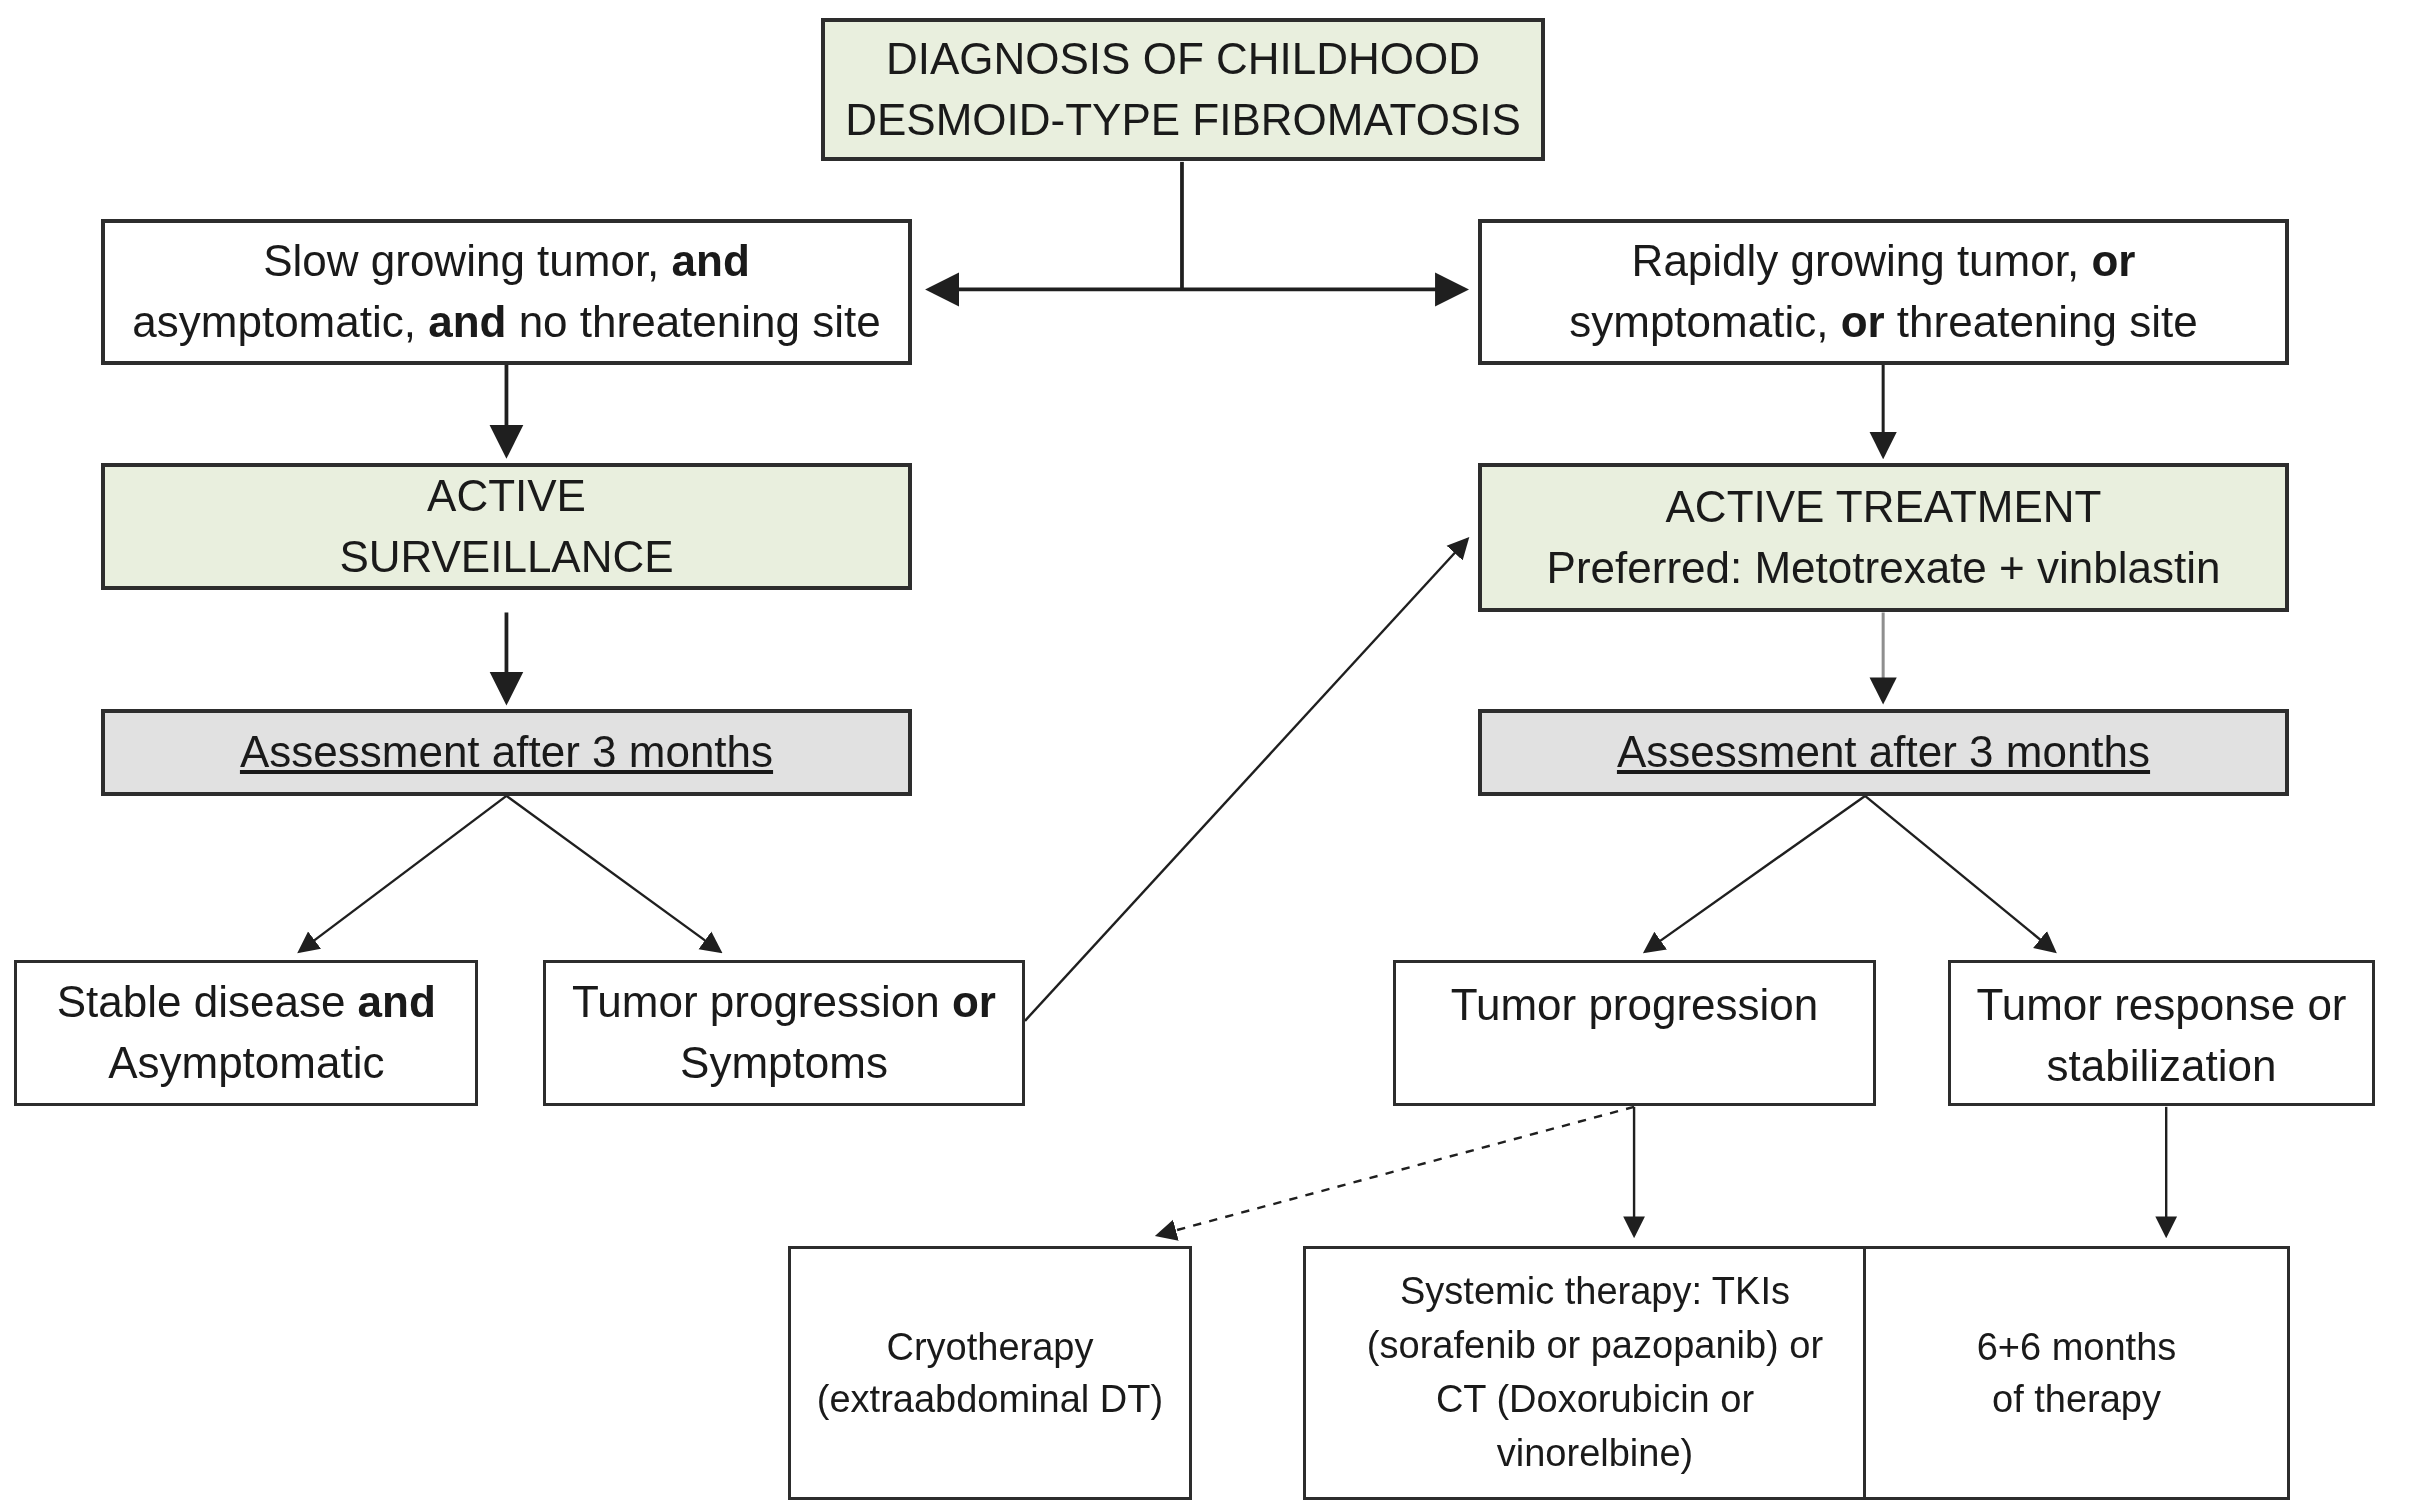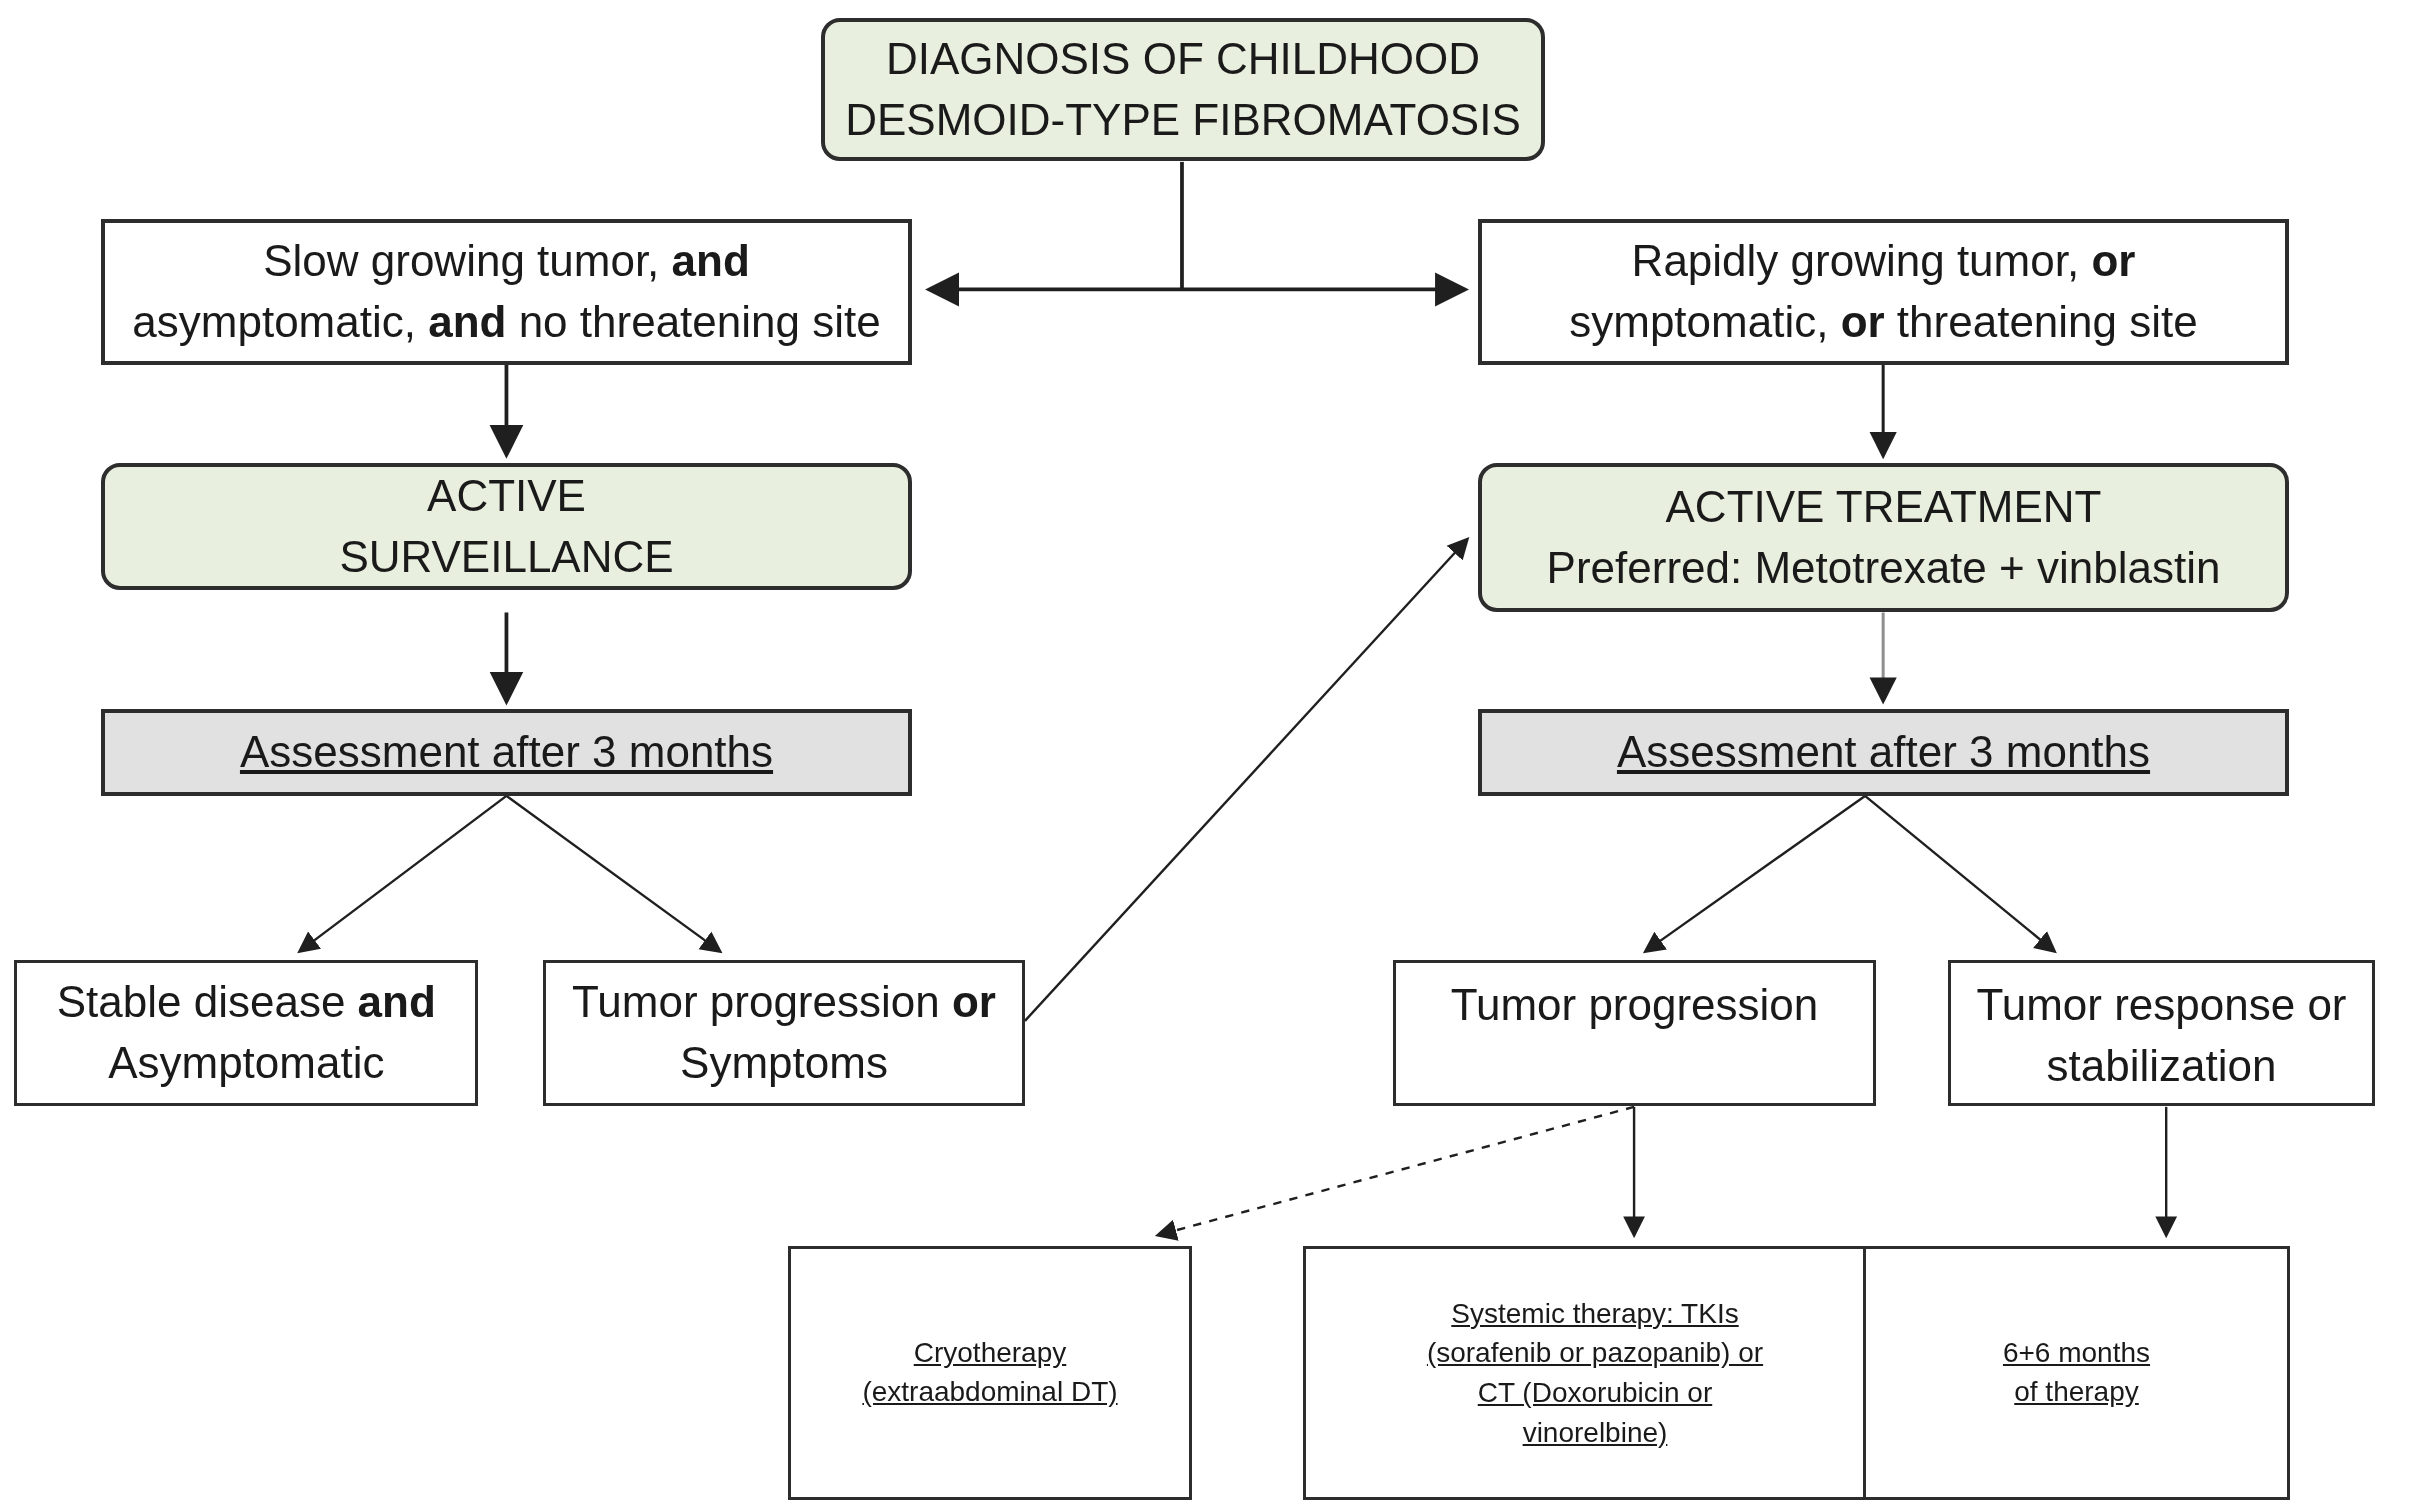--- a/index.html
+++ b/index.html
@@ -29,25 +29,25 @@
     background:var(--node-white,#ffffff);
     display:flex;
     flex-direction:column;
     justify-content:center;
     align-items:center;
     text-align:center;
     font-size:44px;
     line-height:1.38;
     z-index:1;
   }
-  .node.green{background:var(--node-green,#e9efde);border-radius:19px;}
+  .node.green{background:var(--node-green,#e9efde);}
   .node.gray{background:var(--node-gray,#e1e1e1);text-decoration:underline;}
   .node.thin{border-width:3.8px;}
   .node.top-align{justify-content:flex-start;padding-top:12px;}
-  .node.small{font-size:28px;text-decoration:underline;}
+  .node.small{font-size:38px;}
   .ln-row{display:block;}
   b{font-weight:700;}
 </style>
 </head>
 <body>
 
 <div class="canvas">
 
   <svg class="connectors" viewBox="0 0 3197 1997" xmlns="http://www.w3.org/2000/svg">
     <defs>

